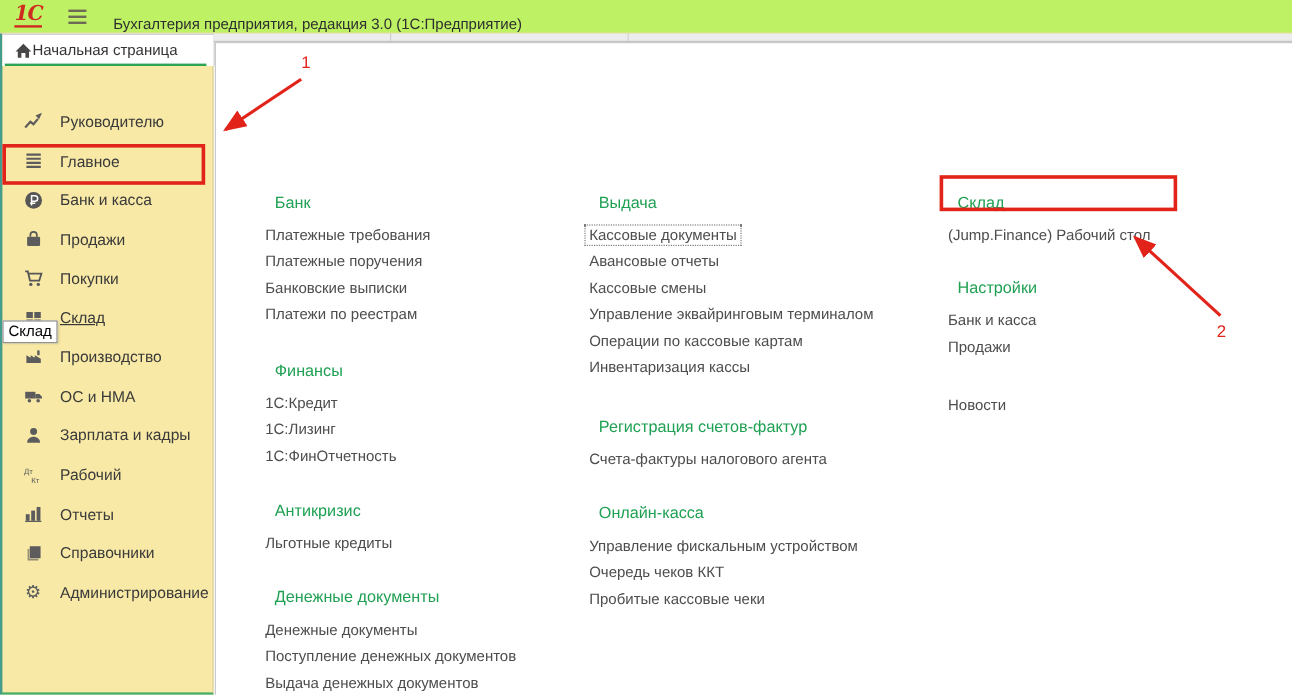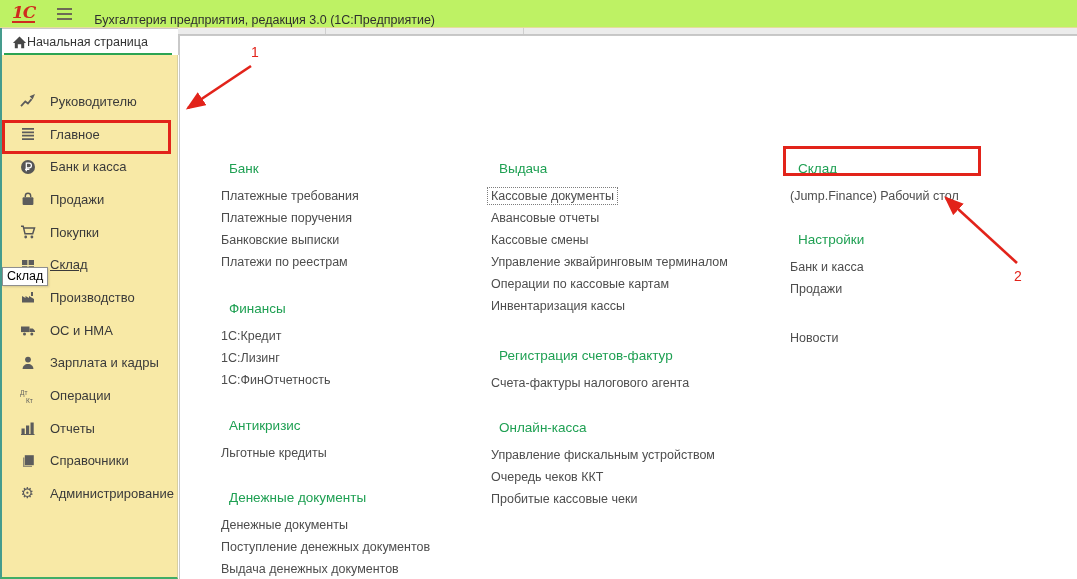--- a/index.html
+++ b/index.html
@@ -188,21 +188,21 @@
         </span>
         <span class="nav-label">Зарплата и кадры</span>
       </div>
       <div class="nav-item">
         <span class="nav-icon">
           <svg width="18" height="16" viewBox="0 0 18 16">
             <text x="1" y="7" font-size="6.5" fill="#5c5c5c">Дт</text>
             <text x="7" y="14.5" font-size="6.5" fill="#5c5c5c">Кт</text>
           </svg>
         </span>
-        <span class="nav-label">Операции</span>
+        <span class="nav-label">Рабочий</span>
       </div>
       <div class="nav-item">
         <span class="nav-icon">
           <svg width="16" height="16" viewBox="0 0 16 16" fill="#5c5c5c">
             <rect x="1.5" y="8.5" width="3.2" height="5.5"></rect>
             <rect x="6" y="5.5" width="3.2" height="8.5"></rect>
             <rect x="10.5" y="2.5" width="3.2" height="11.5"></rect>
             <rect x="1" y="14" width="13.5" height="1"></rect>
           </svg>
         </span>

